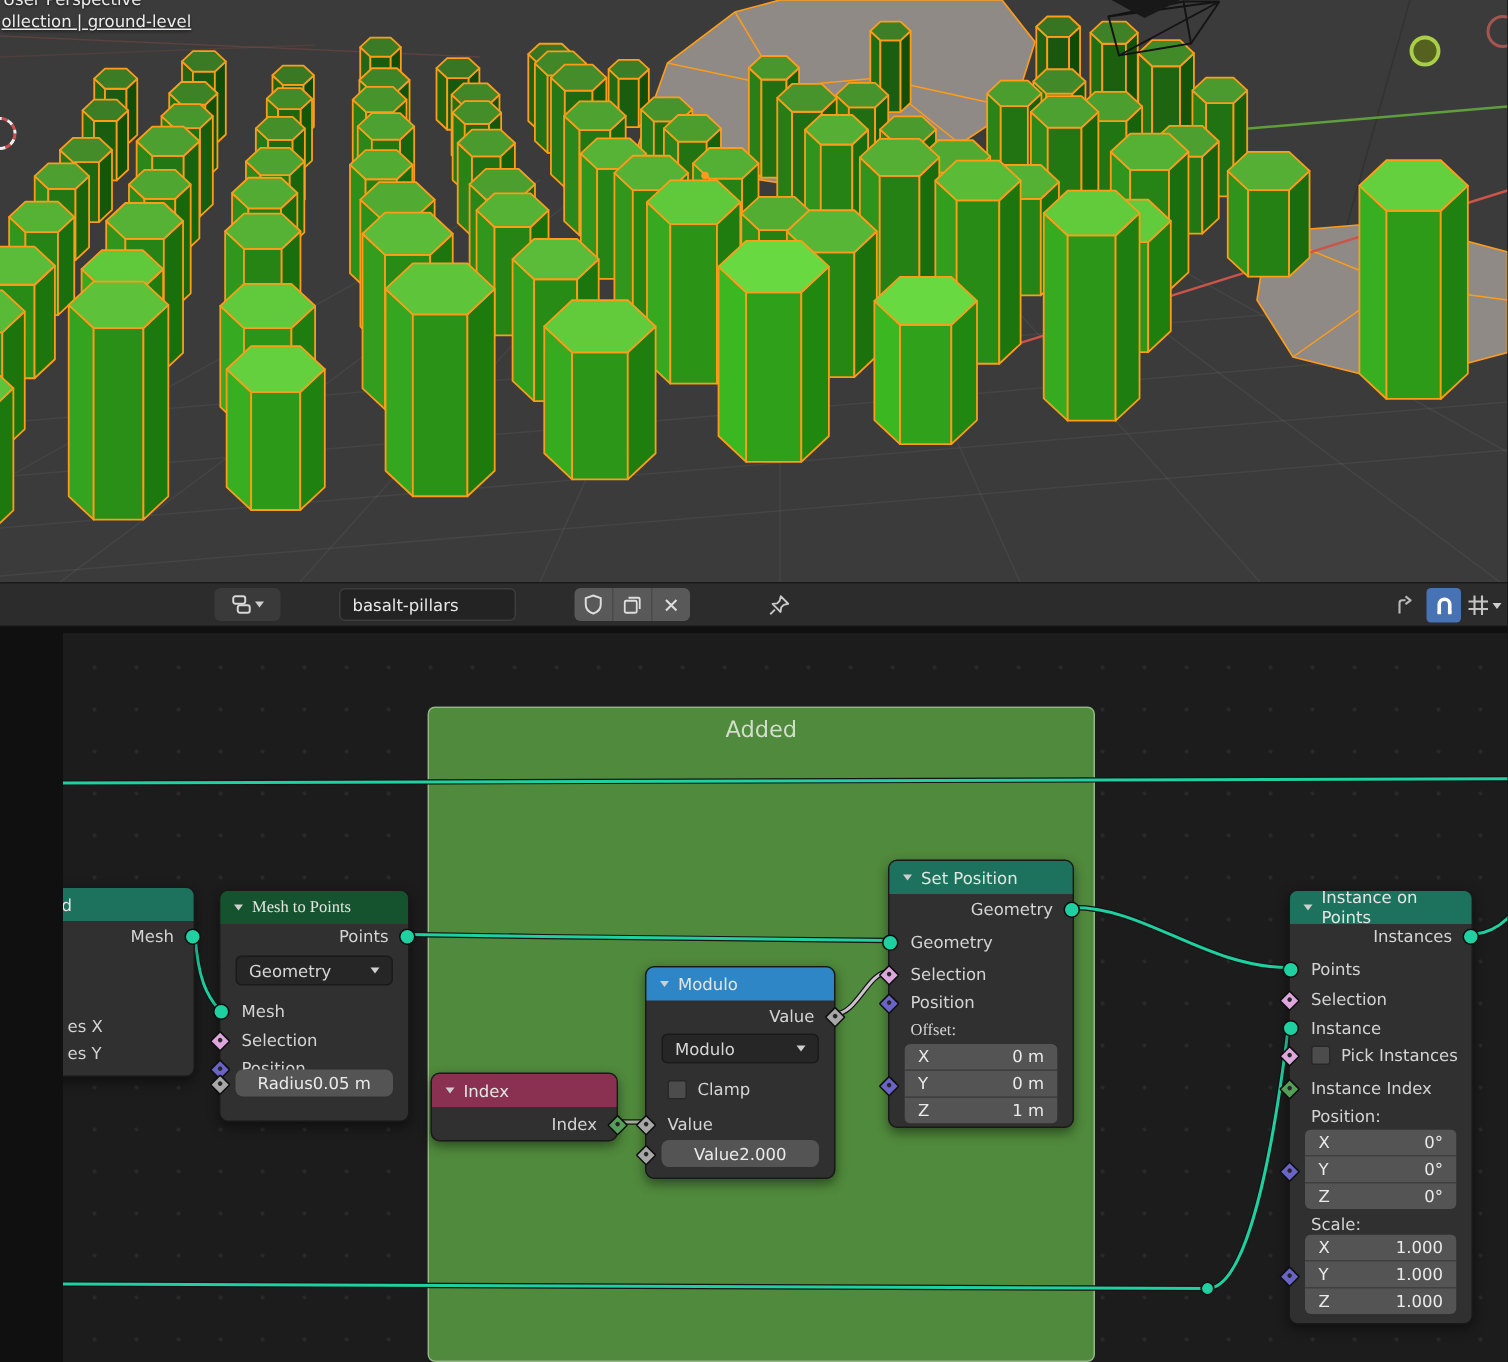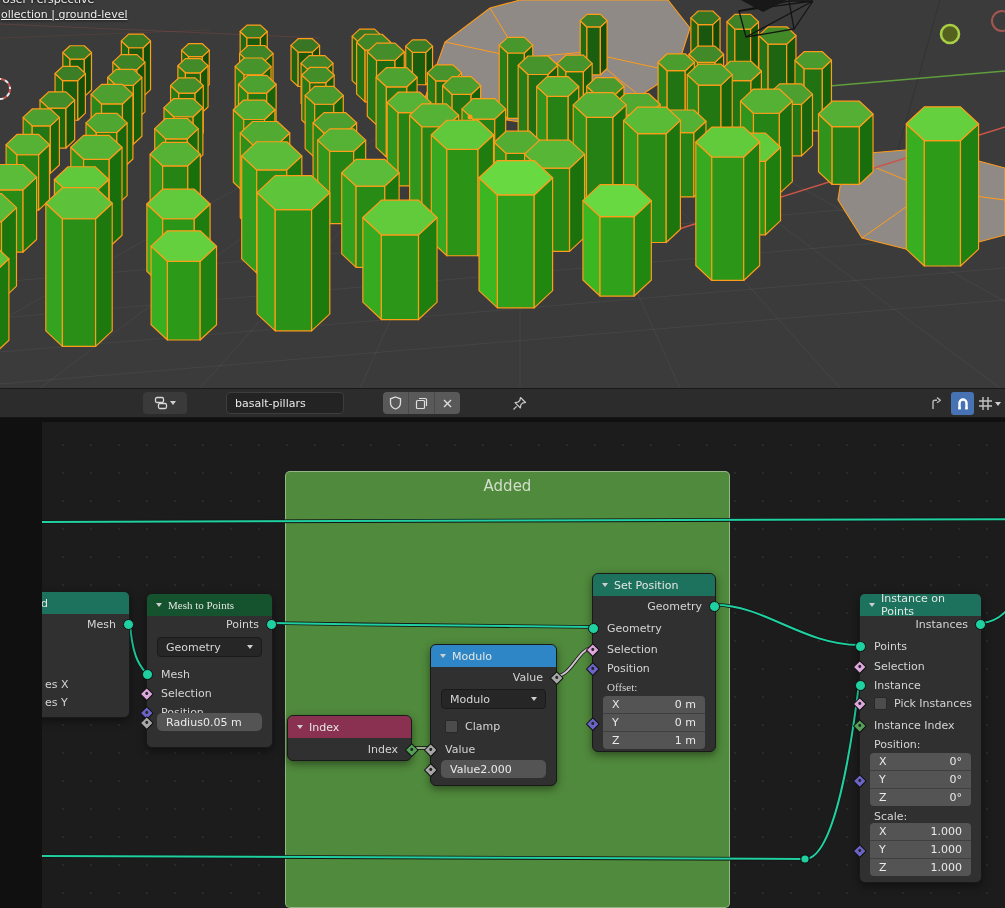--- a/index.html
+++ b/index.html
@@ -42,21 +42,21 @@
   .nrow{position:absolute;left:0;right:0;height:18px;color:#d4d4d4;font-size:11px;display:flex;align-items:center;}
   .lab-in{padding-left:14px;}
   .lab-out{width:100%;text-align:right;padding-right:13px;box-sizing:border-box;}
   .sock{position:absolute;z-index:6;}
   .sock.circle{width:9px;height:9px;border-radius:50%;border:1px solid #0e0e0e;}
   .sock.diamond{width:7.5px;height:7.5px;border:1px solid #0e0e0e;border-radius:1px;transform:rotate(45deg);}
   .sock.diamond.dotted::after{content:"";position:absolute;left:2.3px;top:2.3px;width:3px;height:3px;border-radius:50%;background:#262626;}
   .dropdown{position:absolute;left:10px;right:10px;height:20px;background:#262626;border:1px solid #1a1a1a;border-radius:4px;
             color:#d6d6d6;font-size:11px;display:flex;align-items:center;justify-content:space-between;padding:0 8px;box-sizing:border-box;}
   .fieldbox{position:absolute;left:10px;right:10px;height:18px;background:#545454;border-radius:5px;color:#eaeaea;font-size:11px;
-            display:flex;align-items:center;justify-content:flex-start;padding:0 9px;box-sizing:border-box;}
+            display:flex;align-items:center;justify-content:center;padding:0 9px;box-sizing:border-box;}
   .xyzgroup{position:absolute;left:10px;right:10px;border-radius:4px;overflow:hidden;}
   .xyzrow{height:17px;background:#545454;color:#eaeaea;font-size:11px;display:flex;align-items:center;
           justify-content:space-between;padding:0 9px;}
   .xyzrow + .xyzrow{border-top:1px solid #3f3f3f;}
   .checkrow{display:flex;align-items:center;gap:7px;padding-left:14px;}
   .checkbox{width:11px;height:11px;background:#4c4c4c;border:1px solid #282828;border-radius:2px;}
 </style>
 </head>
 <body>
 

